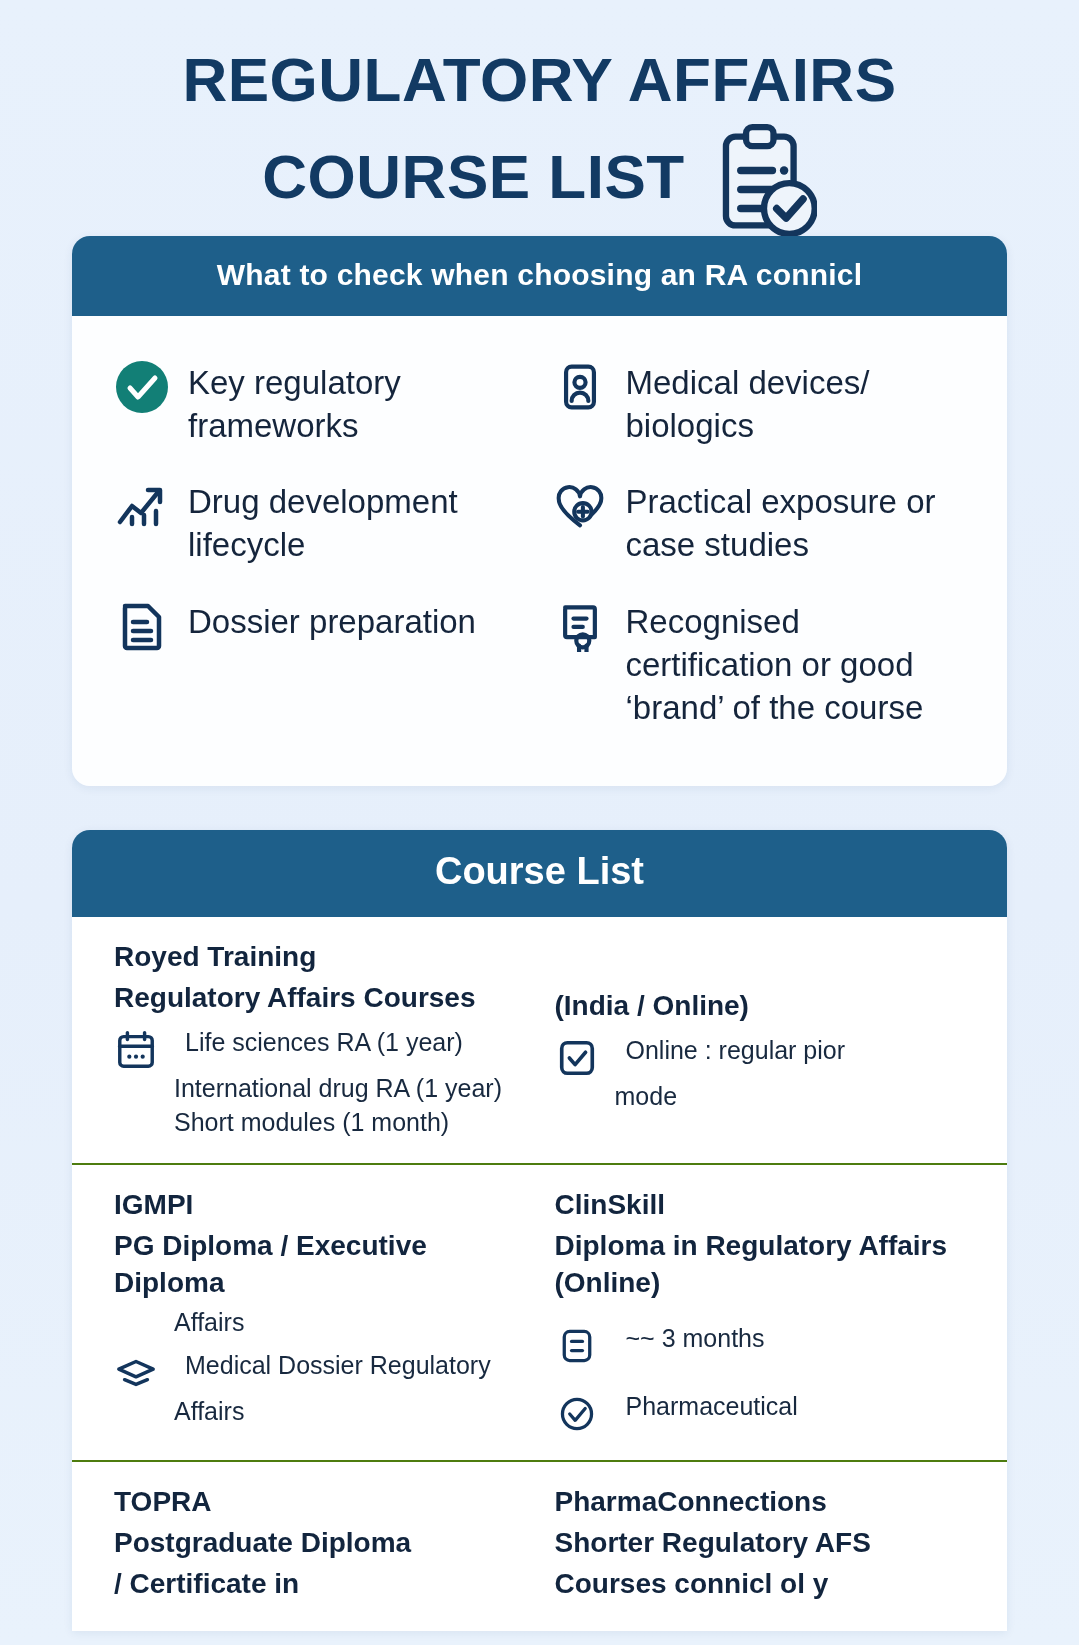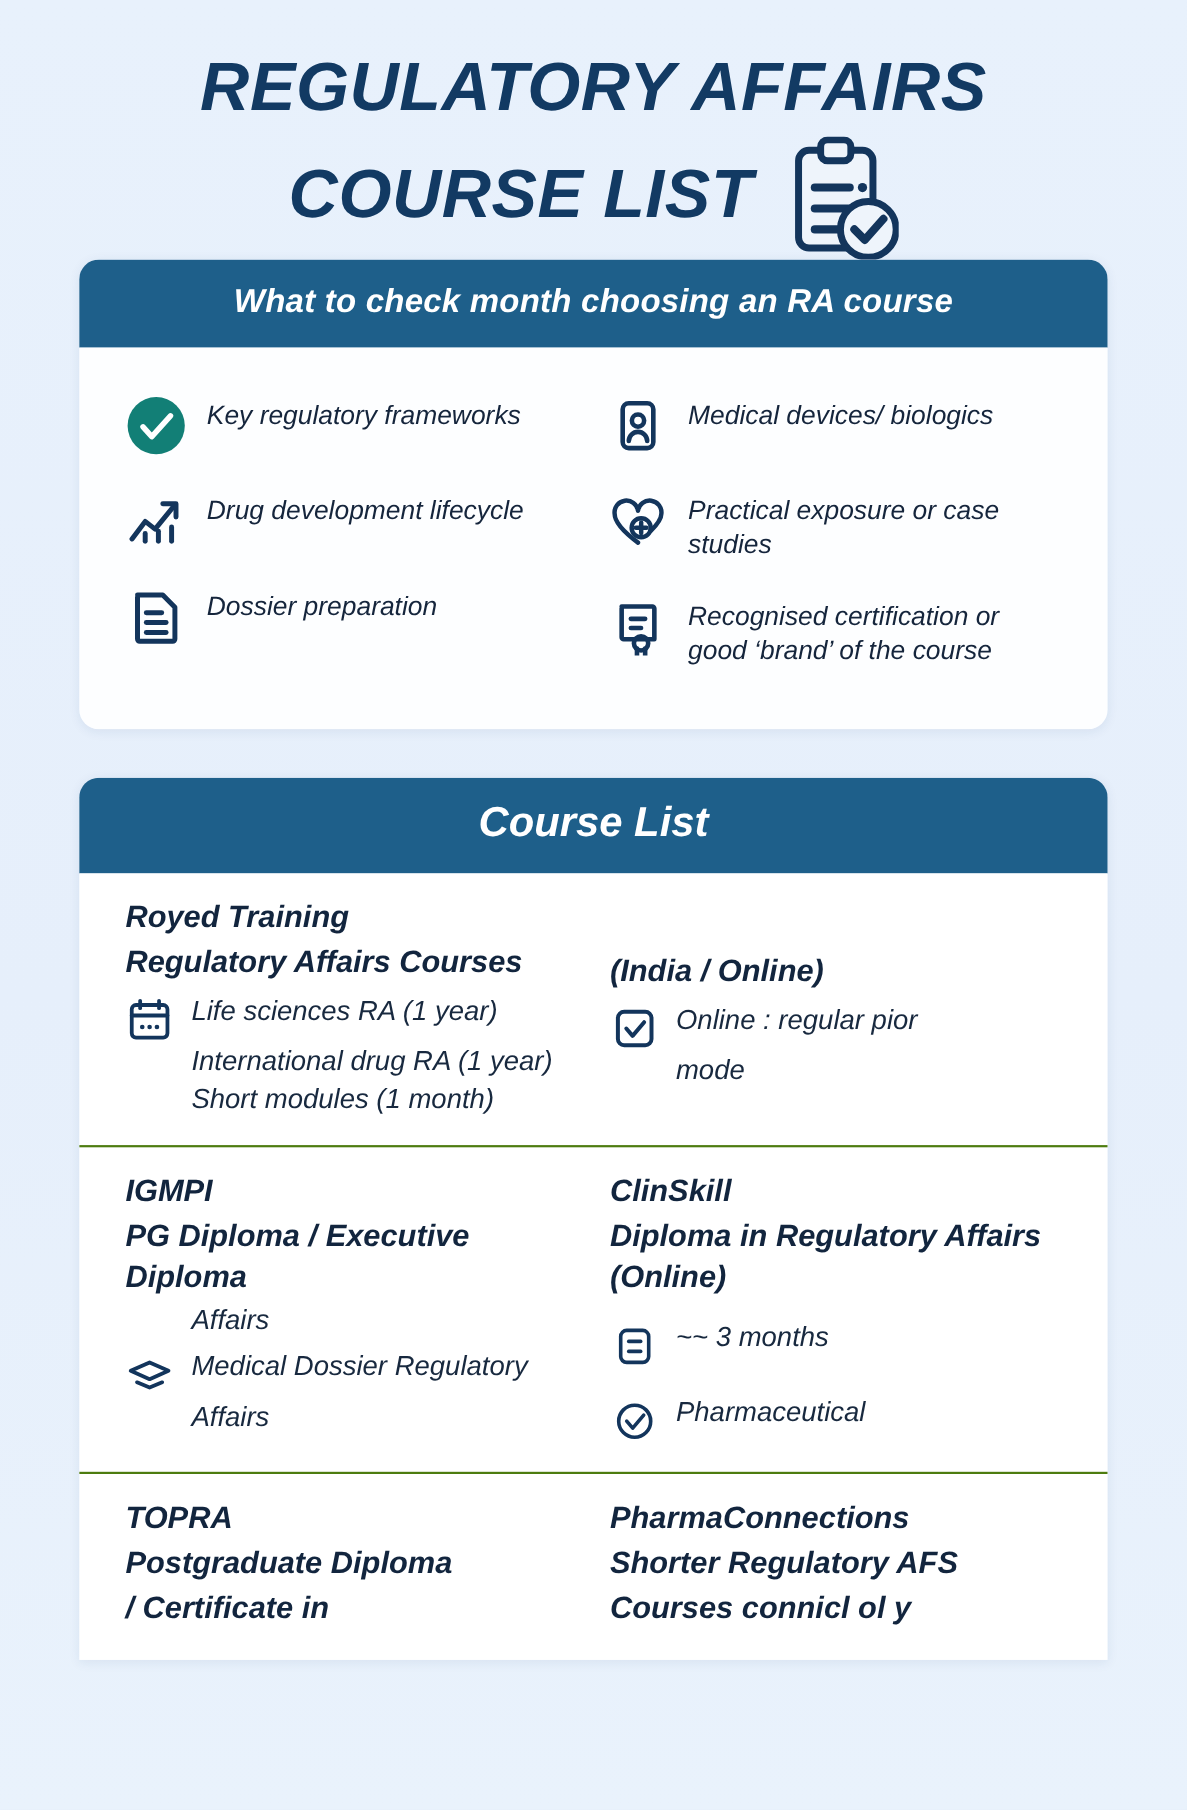--- a/index.html
+++ b/index.html
@@ -15,21 +15,20 @@
     overflow: hidden;
     position: relative;
   }
 
   .page {
     width: 1079px;
     height: 1645px;
     position: relative;
     background: linear-gradient(180deg, #e8f1fc 0%, #e6effb 55%, #e9f2fc 100%);
     overflow: hidden;
-    font-style: italic;
   }
 
   
   .title-wrap {
     padding-top: 42px;
     text-align: center;
     position: relative;
   }
   .title-line {
     font-size: 62px;
@@ -88,21 +87,21 @@
   }
   .check-icon {
     flex: 0 0 auto;
     width: 56px;
     height: 56px;
     display: flex;
     align-items: center;
     justify-content: center;
   }
   .check-label {
-    font-size: 24px;
+    font-size: 33px;
     line-height: 1.30;
     color: #15253c;
     padding-top: 3px;
   }
 
   
   .course-card {
     margin: 44px 72px 0;
     border-radius: 18px 18px 0 0;
     overflow: hidden;
@@ -132,21 +131,21 @@
     font-size: 28px;
     font-weight: 700;
     color: #12253e;
     line-height: 1.32;
     margin-bottom: 4px;
   }
 
   .bullet {
     display: flex;
     align-items: flex-start;
-    gap: 16px;
+    gap: 27px;
     margin-top: 9px;
   }
   .bullet-icon {
     flex: 0 0 auto;
     width: 44px;
     height: 44px;
     display: flex;
     align-items: center;
     justify-content: center;
     margin-top: 2px;
@@ -182,21 +181,21 @@
           <line x1="28" y1="80" x2="52" y2="80" stroke="#13355c" stroke-width="7" stroke-linecap="round"></line>
           <circle cx="69" cy="44" r="4" fill="#13355c"></circle>
           <circle cx="74" cy="80" r="24" fill="#eef4fb" stroke="#13355c" stroke-width="6"></circle>
           <path d="M62 80 l9 9 l16 -18" stroke="#13355c" stroke-width="7" stroke-linecap="round" stroke-linejoin="round" fill="none"></path>
         </svg>
       </div>
     </div>
   </div>
 
   <div class="card">
-    <div class="card-header">What to check month choosing an RA course</div>
+    <div class="card-header">What to check when choosing an RA connicl</div>
     <div class="card-body">
       <div class="check-grid">
 
         <div>
           <div class="check-item">
             <span class="check-icon">
               <svg viewBox="0 0 56 56" width="56" height="56">
                 <circle cx="28" cy="28" r="26" fill="#127f76"></circle>
                 <path d="M16 29 l8 9 l17 -19" stroke="#ffffff" stroke-width="5" fill="none" stroke-linecap="round" stroke-linejoin="round"></path>
               </svg>

